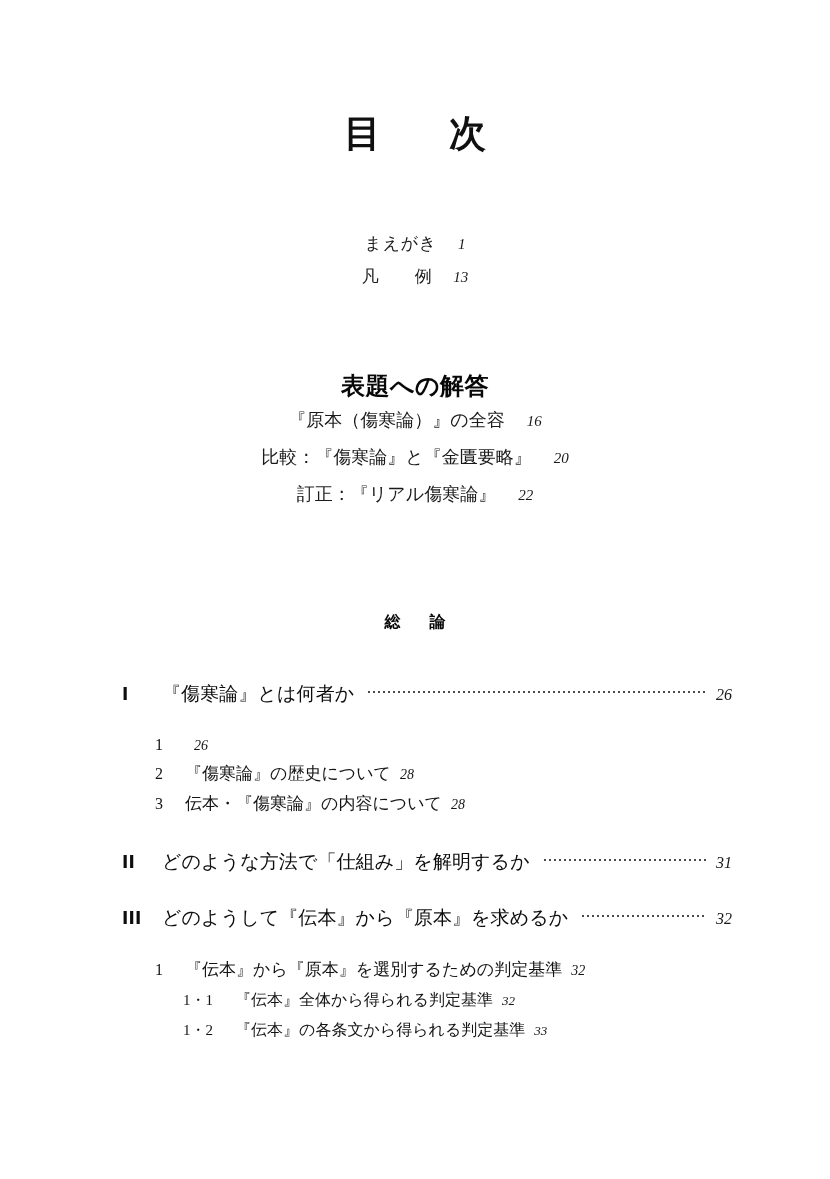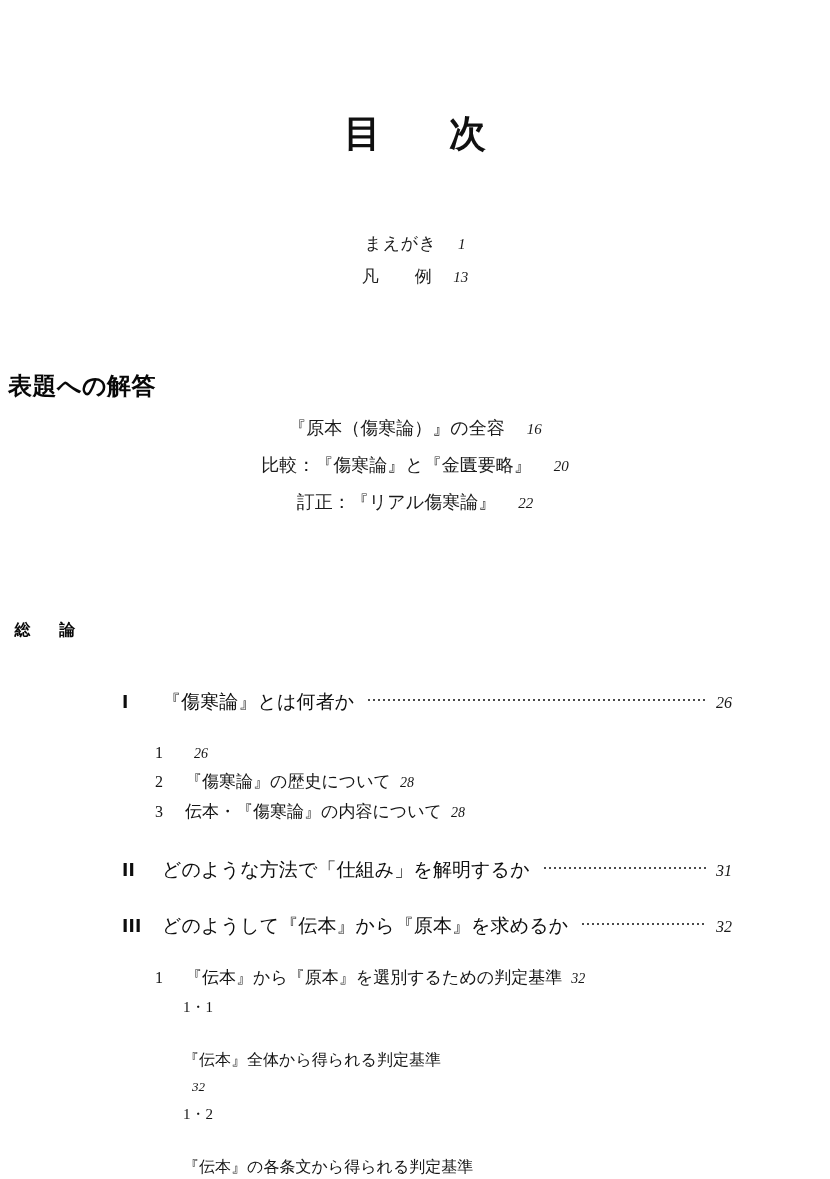--- a/index.html
+++ b/index.html
@@ -53,24 +53,25 @@
   .fm-label { letter-spacing: 0.04em; }
   .pg {
     font-style: italic;
     font-family: "Liberation Serif", "DejaVu Serif", serif;
     font-size: 15px;
     padding-left: 4px;
   }
 
   
   .part-heading {
+    text-align: center;
     font-family: Liberation Mono, monospace;
     font-weight: 700;
     color: #080808;
-    margin: 8px;
+    margin: 0;
   }
   .part-heading.h-answer {
     margin-top: 76px;
     font-size: 24px;
     letter-spacing: 0.02em;
   }
   .part-heading.h-general {
     margin-top: 99px;
     font-size: 16px;
     letter-spacing: 0.40em;
@@ -166,21 +167,20 @@
 
   
   .toc-subsection {
     display: flex;
     align-items: baseline;
     font-size: 16px;
     font-family: "Liberation Serif", "DejaVu Serif", serif;
     color: #141414;
     padding-left: 183px;
     line-height: 1.92;
-    flex-direction: column;
   }
   .toc-subsection .sub-num {
     flex: 0 0 52px;
     width: 52px;
     font-size: 15px;
   }
   .toc-subsection .sub-title { white-space: pre; }
   .toc-subsection .pgnum {
     font-family: "Liberation Serif", "DejaVu Serif", serif;
     font-style: italic;

